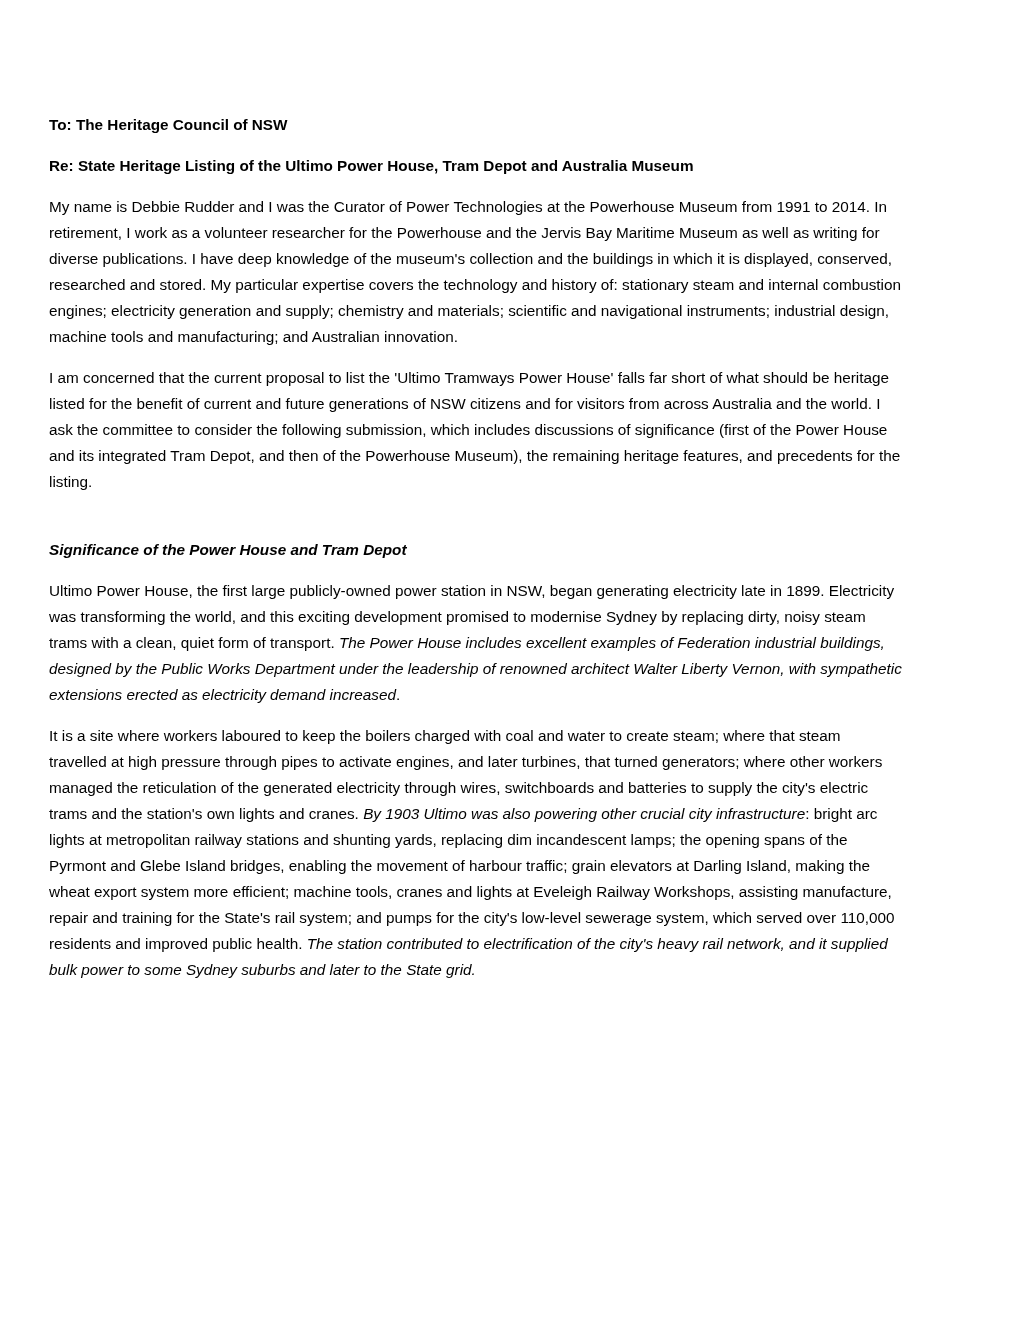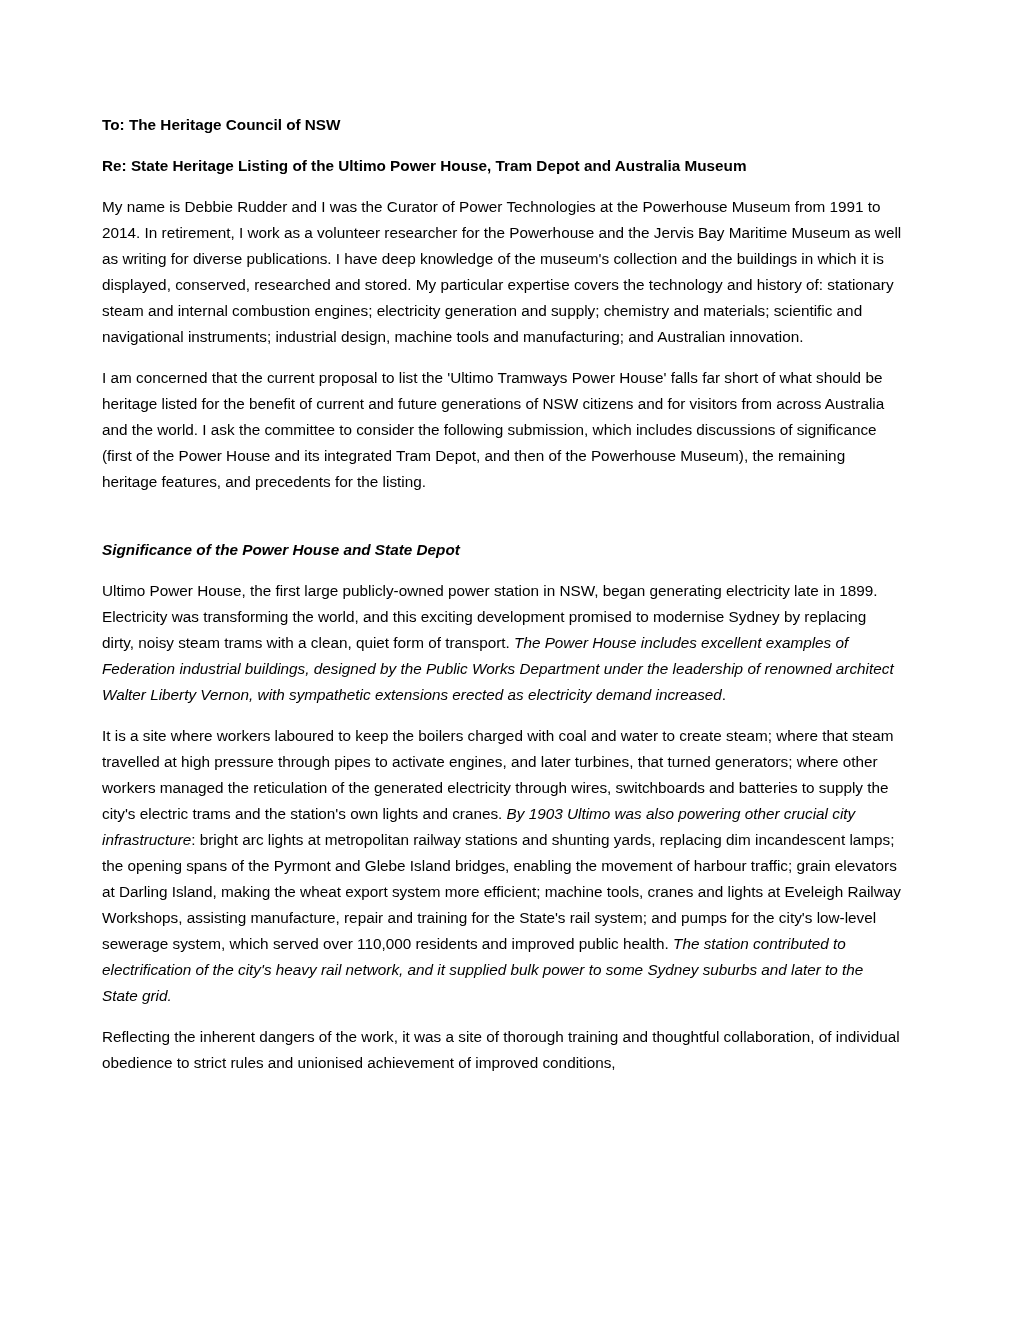--- a/index.html
+++ b/index.html
@@ -6,21 +6,21 @@
     margin: 0;
     padding: 0;
     background: #ffffff;
   }
   .page {
     position: relative;
     width: 1020px;
     height: 1320px;
     box-sizing: border-box;
     background: #ffffff;
-    padding: 112px 118px 40px 102px;
+    padding: 112px 118px 40px 49px;
     overflow: hidden;
     font-family: "Liberation Sans", sans-serif;
     font-size: 15.3px;
     line-height: 26px;
     color: #000000;
     -webkit-font-smoothing: antialiased;
   }
   .page p {
     margin: 0 0 15px 0;
     text-align: left;
@@ -43,21 +43,20 @@
 <div class="page">
 
   <p class="bold">To: The Heritage Council of NSW</p>
 
   <p class="bold">Re: State Heritage Listing of the Ultimo Power House, Tram Depot and Australia Museum</p>
 
   <p>My name is Debbie Rudder and I was the Curator of Power Technologies at the Powerhouse Museum from 1991 to 2014. In retirement, I work as a volunteer researcher for the Powerhouse and the Jervis Bay Maritime Museum as well as writing for diverse publications. I have deep knowledge of the museum's collection and the buildings in which it is displayed, conserved, researched and stored. My particular expertise covers the technology and history of: stationary steam and internal combustion engines; electricity generation and supply; chemistry and materials; scientific and navigational instruments; industrial design, machine tools and manufacturing; and Australian innovation.</p>
 
   <p>I am concerned that the current proposal to list the 'Ultimo Tramways Power House' falls far short of what should be heritage listed for the benefit of current and future generations of NSW citizens and for visitors from across Australia and the world. I ask the committee to consider the following submission, which includes discussions of significance (first of the Power House and its integrated Tram Depot, and then of the Powerhouse Museum), the remaining heritage features, and precedents for the listing.</p>
 
-  <p class="heading">Significance of the Power House and State Depot</p>
+  <p class="heading">Significance of the Power House and Tram Depot</p>
 
   <p><span>Ultimo Power House, the first large publicly-owned power station in NSW, began generating electricity late in 1899. Electricity was transforming the world, and this exciting development promised to modernise Sydney by replacing dirty, noisy steam trams with a clean, quiet form of transport. </span><span class="italic">The Power House includes excellent examples of Federation industrial buildings, designed by the Public Works Department under the leadership of renowned architect Walter Liberty Vernon, with sympathetic extensions erected as electricity demand increased</span><span>.</span></p>
 
   <p><span>It is a site where workers laboured to keep the boilers charged with coal and water to create steam; where that steam travelled at high pressure through pipes to activate engines, and later turbines, that turned generators; where other workers managed the reticulation of the generated electricity through wires, switchboards and batteries to supply the city's electric trams and the station's own lights and cranes. </span><span class="italic">By 1903 Ultimo was also powering other crucial city infrastructure</span><span>: bright arc lights at metropolitan railway stations and shunting yards, replacing dim incandescent lamps; the opening spans of the Pyrmont and Glebe Island bridges, enabling the movement of harbour traffic; grain elevators at Darling Island, making the wheat export system more efficient; machine tools, cranes and lights at Eveleigh Railway Workshops, assisting manufacture, repair and training for the State's rail system; and pumps for the city's low-level sewerage system, which served over 110,000 residents and improved public health. </span><span class="italic">The station contributed to electrification of the city's heavy rail network, and it supplied bulk power to some Sydney suburbs and later to the State grid.</span></p>
 
-  <p>Reflecting the inherent dangers of the work, it was a site of thorough training and thoughtful collaboration, of individual obedience to strict rules and unionised achievement of improved conditions,</p>
 
 </div>
 
 </body></html>

